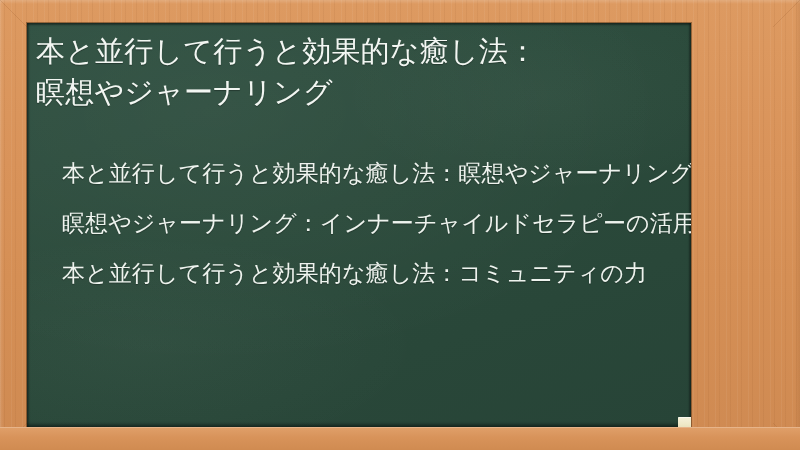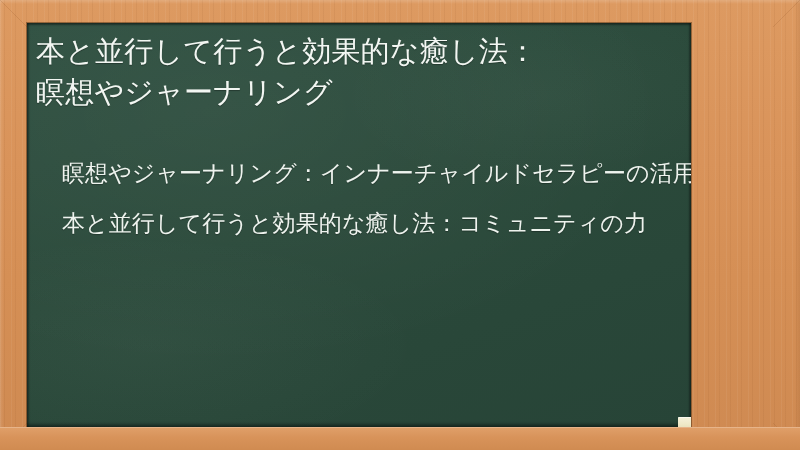--- a/index.html
+++ b/index.html
@@ -177,20 +177,21 @@
   </div>
 
   <div class="board">
     <div class="board-dust"></div>
     <div class="board-inner">
 
       <div class="title">本と並行して行うと効果的な癒し法：
 瞑想やジャーナリング</div>
 
       <ul class="list">
+        <li class="list-item">本と並行して行うと効果的な癒し法：瞑想やジャーナリング</li>
         <li class="list-item">瞑想やジャーナリング：インナーチャイルドセラピーの活用</li>
         <li class="list-item">本と並行して行うと効果的な癒し法：コミュニティの力</li>
       </ul>
 
       <div class="chalk"></div>
     </div>
   </div>
 
   <div class="ledge"></div>
 </div>

